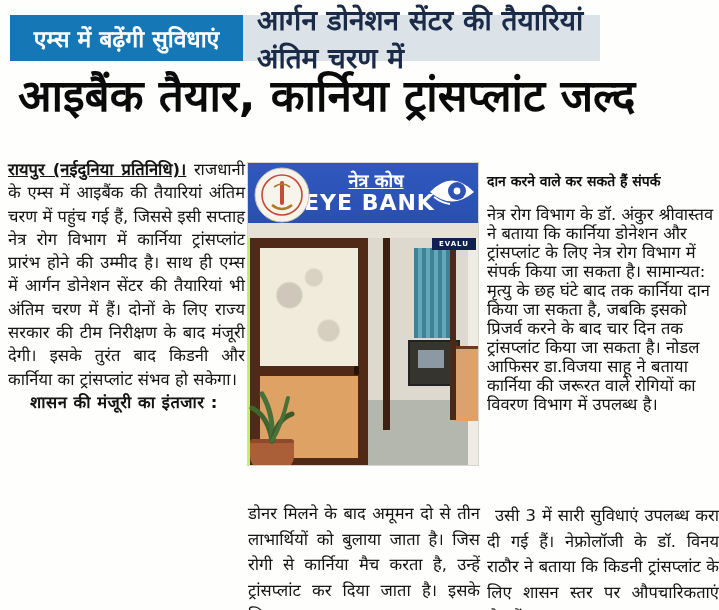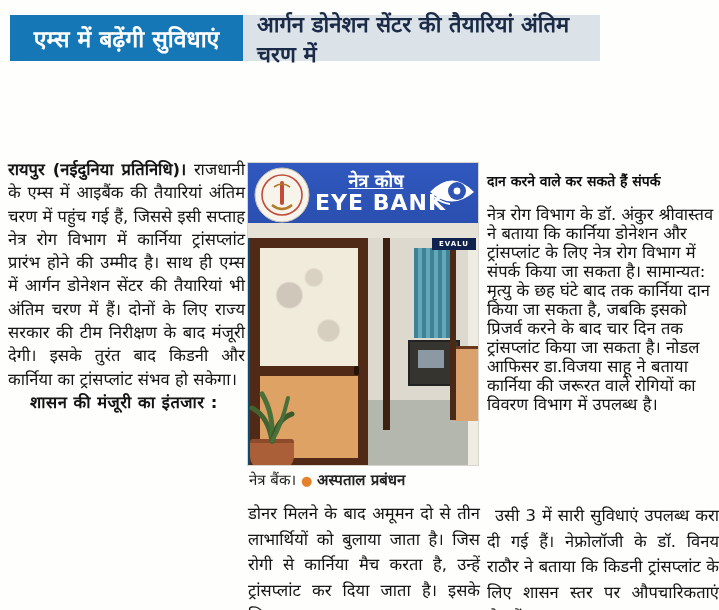--- a/index.html
+++ b/index.html
@@ -2,47 +2,47 @@
 <html><head>
 <meta charset="utf-8">
 <style>
   html,body{margin:0;padding:0;}
   .page{position:relative;width:719px;height:610px;background:#fefefc;overflow:hidden;
         font-family:"DejaVu Sans",sans-serif;color:#141414;}
   
   .kicker-row{position:absolute;top:15px;left:10px;width:590px;height:46px;display:flex;}
   .kicker-box{width:233px;background:#1677b6;color:#ffffff;font-weight:bold;font-size:23px;
               display:flex;align-items:center;justify-content:center;}
-  .kicker-strip{flex:1;background:#dbe3e9;color:#1b2b47;font-weight:bold;font-size:22px;
+  .kicker-strip{flex:1;background:#dbe3e9;color:#1b2b47;font-weight:bold;font-size:28px;
               display:flex;align-items:center;padding-left:14px;}
   
   .headline{position:absolute;top:66px;left:18px;width:698px;font-size:44px;font-weight:bold;
             color:#0a0a0a;white-space:nowrap;line-height:1.35;}
   
   .col-left{position:absolute;top:158px;left:8px;width:237px;font-size:16.5px;line-height:23.3px;
             text-align:justify;}
   .col-left p{margin:0;}
   .p-indent{text-indent:22px;}
-  .bold{font-weight:bold;}
+  .bold{font-weight:bold;text-decoration:underline;}
   .subhead{font-weight:bold;text-indent:22px;letter-spacing:.5px;}
   
   .photo{position:absolute;top:163px;left:248px;width:230px;height:302px;background:#e6e2d8;
          outline:1px solid #d8d5cd;overflow:hidden;}
   .sign{position:absolute;top:0;left:0;width:230px;height:60px;
         background:linear-gradient(#3058be,#2a4fb0);}
   .sign-strip{position:absolute;top:60px;left:0;width:230px;height:15px;background:#0369a1;
         border-top:1px solid #5d7ace;color:#fff;font-size:15px;font-weight:bold;
         text-align:center;line-height:15px;white-space:nowrap;margin-top:48px;}
   .logo{position:absolute;top:4px;left:6px;width:56px;height:56px;z-index:3;}
   .sign-hindi{position:absolute;top:5px;left:68px;width:120px;text-align:center;color:#fff;
         font-weight:bold;font-size:18px;z-index:2;text-decoration:underline;}
-  .sign-english{position:absolute;top:27px;left:56px;width:142px;text-align:right;color:#fff;
+  .sign-english{position:absolute;top:27px;left:56px;width:142px;text-align:left;color:#fff;
         font-weight:bold;font-size:22px;letter-spacing:1px;z-index:2;}
   .eye-icon{position:absolute;top:14px;right:2px;width:48px;height:30px;z-index:2;}
-  .interior{position:absolute;top:75px;left:0;width:230px;height:227px;background:#0c4a6e;}
+  .interior{position:absolute;top:75px;left:0;width:230px;height:227px;background:#bef264;}
   .ph-backwall{position:absolute;left:120px;top:0;width:110px;height:227px;background:#ded9cf;}
   .ph-floor{position:absolute;left:118px;top:162px;width:112px;height:65px;background:#b4b7ae;}
   .ph-rightpillar{position:absolute;right:0;top:0;width:10px;height:227px;background:#efece4;}
   .ph-curtain{position:absolute;left:166px;top:10px;width:38px;height:90px;
         background:repeating-linear-gradient(90deg,#3f8196 0 4px,#63a8b8 4px 8px);}
   .ph-monitor{position:absolute;left:160px;top:102px;width:48px;height:42px;background:#35342f;
         border:2px solid #222;}
   .ph-monitor-screen{position:absolute;left:8px;top:8px;width:26px;height:18px;background:#8d99a2;}
   .ph-rwall-lower{position:absolute;left:206px;top:108px;width:24px;height:72px;background:#dca26e;
         border-top:3px solid #6b3a1e;}
@@ -79,20 +79,21 @@
 </head>
 <body>
 
 <div class="page">
 
   <div class="kicker-row">
     <div class="kicker-box">एम्स में बढ़ेंगी सुविधाएं</div>
     <div class="kicker-strip">आर्गन डोनेशन सेंटर  की तैयारियां अंतिम चरण में</div>
   </div>
 
+  <div class="headline">आइबैंक तैयार, कार्निया ट्रांसप्लांट जल्द</div>
 
   <div class="col-left">
     <p><span class="bold">रायपुर (नईदुनिया प्रतिनिधि)।</span> <span>राजधानी के एम्स में आइबैंक की तैयारियां अंतिम चरण में पहुंच गई हैं, जिससे इसी सप्ताह नेत्र रोग विभाग में कार्निया ट्रांसप्लांट प्रारंभ होने की उम्मीद है। साथ ही एम्स में आर्गन डोनेशन सेंटर की तैयारियां भी अंतिम चरण में हैं। दोनों के लिए राज्य सरकार की टीम निरीक्षण के बाद मंजूरी देगी। इसके तुरंत बाद किडनी और कार्निया का ट्रांसप्लांट संभव हो सकेगा।</span></p>
     <p class="subhead">शासन की मंजूरी का इंतजार :</p>
   </div>
 
   <div class="photo">
     <div class="sign"></div>
     <div class="sign-strip">All India Institute of Medical Sciences, Raipur</div>
     <svg class="logo" viewBox="0 0 56 56">
@@ -130,25 +131,20 @@
       <svg class="ph-plant" viewBox="0 0 48 58">
         <path d="M24 55 Q20 30 4 22" fill="none" stroke="#41632f" stroke-width="5" stroke-linecap="round"></path>
         <path d="M24 55 Q26 28 14 8" fill="none" stroke="#4a703a" stroke-width="5" stroke-linecap="round"></path>
         <path d="M24 55 Q30 32 44 28" fill="none" stroke="#3a5a2a" stroke-width="5" stroke-linecap="round"></path>
         <path d="M24 55 Q34 38 40 12" fill="none" stroke="#4a703a" stroke-width="4" stroke-linecap="round"></path>
       </svg>
       <div class="ph-pot"></div>
     </div>
   </div>
 
-  <div class="caption">
-    <span>नेत्र बैंक।</span>
-    <span class="bullet">●</span>
-    <span class="bold">अस्पताल प्रबंधन</span>
-  </div>
 
   <div class="col-center-bottom">
     <p>डोनर मिलने के बाद अमूमन दो से तीन लाभार्थियों को बुलाया जाता है। जिस रोगी से कार्निया मैच करता है, उन्हें ट्रांसप्लांट कर दिया जाता है। इसके लिए</p>
   </div>
 
   <div class="col-right">
     <h2 class="sb-heading">दान करने वाले कर सकते हैं संपर्क</h2>
     <p class="sb-body">नेत्र रोग विभाग के डॉ. अंकुर श्रीवास्तव ने बताया कि कार्निया डोनेशन और ट्रांसप्लांट के लिए नेत्र रोग विभाग में संपर्क किया जा सकता है। सामान्यत: मृत्यु के छह घंटे बाद तक कार्निया दान किया जा सकता है, जबकि इसको प्रिजर्व करने के बाद चार दिन तक ट्रांसप्लांट किया जा सकता है। नोडल आफिसर डा.विजया साहू ने बताया कार्निया की जरूरत वाले रोगियों का विवरण विभाग में उपलब्ध है।</p>
   </div>
 

